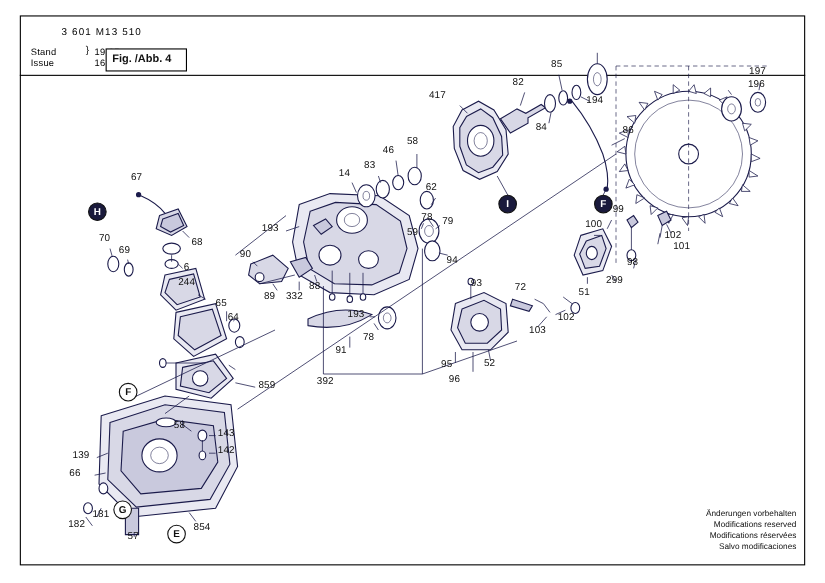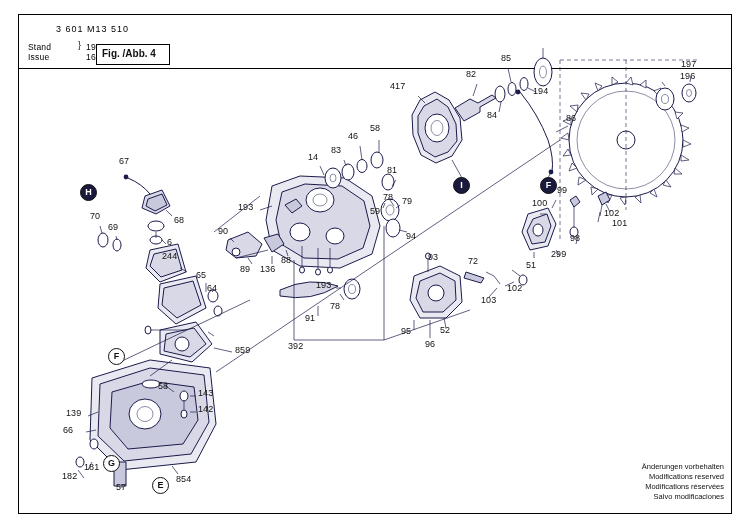--- a/index.html
+++ b/index.html
@@ -272,54 +272,54 @@
   <div class="lbl" style="left:533px;top:86px">194</div>
   <div class="lbl" style="left:487px;top:110px">84</div>
   <div class="lbl" style="left:566px;top:113px">86</div>
   <div class="lbl" style="left:680px;top:71px">196</div>
   <div class="lbl" style="left:681px;top:59px">197</div>
 
   <div class="lbl" style="left:348px;top:131px">46</div>
   <div class="lbl" style="left:370px;top:123px">58</div>
   <div class="lbl" style="left:308px;top:152px">14</div>
   <div class="lbl" style="left:331px;top:145px">83</div>
-  <div class="lbl" style="left:387px;top:165px">81</div>
+  <div class="lbl" style="left:387px;top:165px">62</div>
   <div class="lbl" style="left:402px;top:196px">79</div>
   <div class="lbl" style="left:383px;top:192px">78</div>
   <div class="lbl" style="left:370px;top:206px">59</div>
   <div class="lbl" style="left:406px;top:231px">94</div>
   <div class="lbl" style="left:428px;top:252px">93</div>
   <div class="lbl" style="left:468px;top:256px">72</div>
   <div class="lbl" style="left:526px;top:260px">51</div>
   <div class="lbl" style="left:551px;top:249px">299</div>
   <div class="lbl" style="left:507px;top:283px">102</div>
   <div class="lbl" style="left:481px;top:295px">103</div>
   <div class="lbl" style="left:557px;top:185px">99</div>
   <div class="lbl" style="left:532px;top:198px">100</div>
   <div class="lbl" style="left:570px;top:233px">98</div>
   <div class="lbl" style="left:612px;top:218px">101</div>
   <div class="lbl" style="left:604px;top:208px">102</div>
 
   <div class="lbl" style="left:401px;top:326px">95</div>
   <div class="lbl" style="left:440px;top:325px">52</div>
-  <div class="lbl" style="left:425px;top:339px">96</div>
+  <div class="lbl" style="left:408px;top:339px">96</div>
 
   <div class="lbl" style="left:119px;top:156px">67</div>
   <div class="lbl" style="left:90px;top:211px">70</div>
   <div class="lbl" style="left:108px;top:222px">69</div>
   <div class="lbl" style="left:174px;top:215px">68</div>
   <div class="lbl" style="left:167px;top:237px">6</div>
   <div class="lbl" style="left:162px;top:251px">244</div>
   <div class="lbl" style="left:196px;top:270px">65</div>
   <div class="lbl" style="left:207px;top:283px">64</div>
 
   <div class="lbl" style="left:238px;top:202px">193</div>
   <div class="lbl" style="left:218px;top:226px">90</div>
   <div class="lbl" style="left:240px;top:264px">89</div>
-  <div class="lbl" style="left:260px;top:264px">136</div>
+  <div class="lbl" style="left:260px;top:264px">332</div>
   <div class="lbl" style="left:281px;top:255px">88</div>
   <div class="lbl" style="left:316px;top:280px">193</div>
   <div class="lbl" style="left:330px;top:301px">78</div>
   <div class="lbl" style="left:305px;top:313px">91</div>
   <div class="lbl" style="left:288px;top:341px">392</div>
   <div class="lbl" style="left:235px;top:345px">859</div>
 
   <div class="lbl" style="left:158px;top:381px">58</div>
   <div class="lbl" style="left:198px;top:388px">143</div>
   <div class="lbl" style="left:198px;top:404px">142</div>

